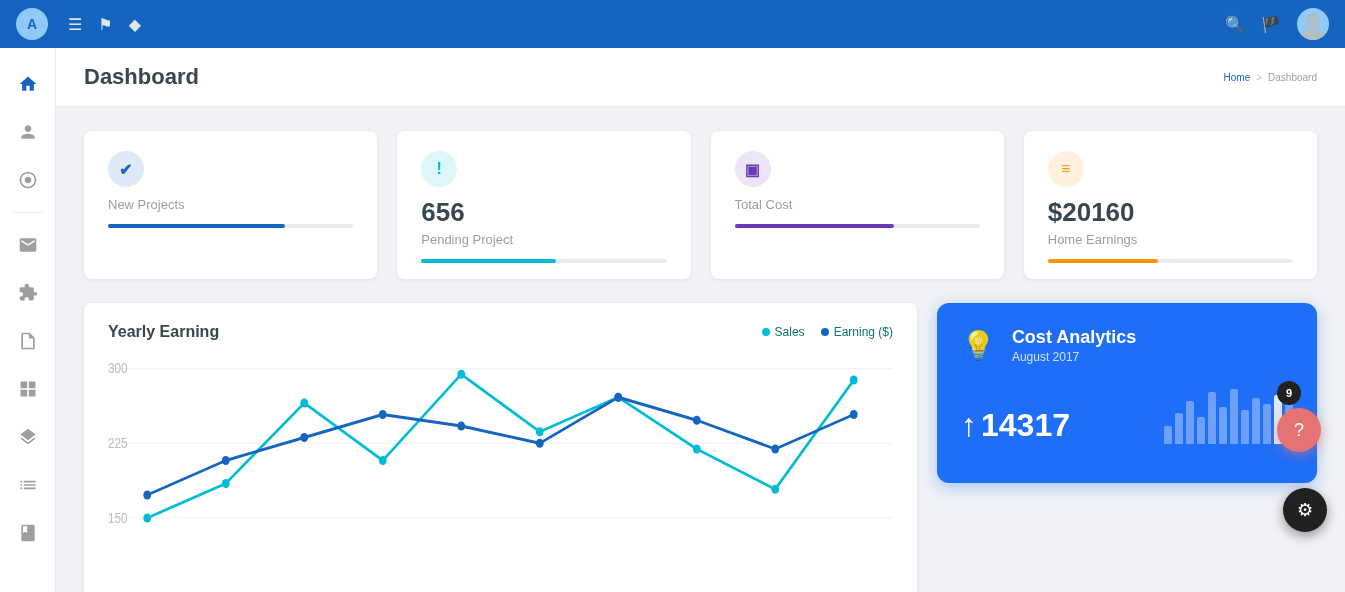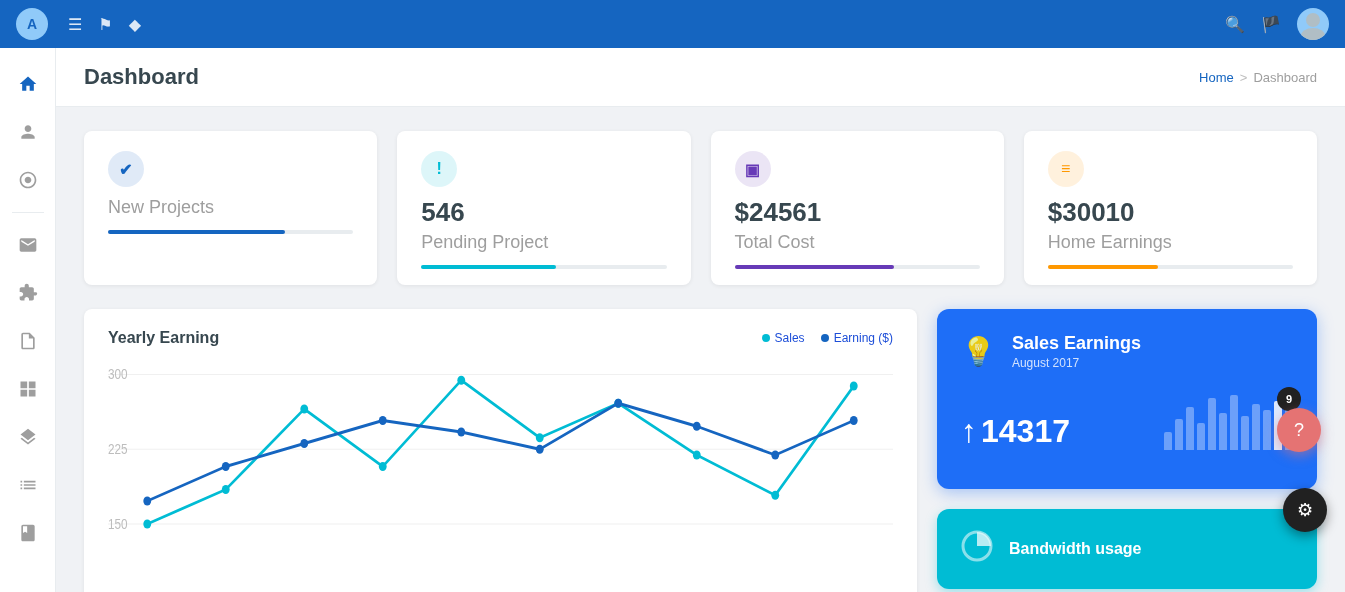--- a/index.html
+++ b/index.html
@@ -68,21 +68,21 @@
     
     .page-header {
       background: #fff;
       padding: 16px 28px;
       display: flex;
       align-items: center;
       justify-content: space-between;
       border-bottom: 1px solid #e8ecef;
     }
     .page-title { font-size: 22px; font-weight: 600; color: #37474f; }
-    .breadcrumb { display: flex; align-items: flex-start; gap: 6px; font-size: 13px; color: #9e9e9e; }
+    .breadcrumb { display: flex; align-items: flex-start; gap: 6px; font-size: 10px; color: #9e9e9e; }
     .breadcrumb-link { color: #1565c0; cursor: pointer; }
     .breadcrumb-sep { color: #bdbdbd; }
     .breadcrumb-current { color: #9e9e9e; }
 
     
     .content { padding: 24px 28px; background: #f0f2f5; }
 
     
     .stats-row {
       display: grid;
@@ -90,21 +90,21 @@
       gap: 20px;
       margin-bottom: 24px;
     }
     .stat-card {
       background: #fff;
       border-radius: 8px;
       padding: 20px 24px 16px;
       box-shadow: 0 1px 4px rgba(0,0,0,0.07);
     }
     .stat-value { font-size: 26px; font-weight: 600; color: #37474f; margin-bottom: 4px; }
-    .stat-label { font-size: 18px; color: #9e9e9e; margin-bottom: 12px; }
+    .stat-label { font-size: 13px; color: #9e9e9e; margin-bottom: 12px; }
     .stat-bar { height: 4px; border-radius: 2px; background: #e8ecef; }
     .stat-bar-fill { height: 4px; border-radius: 2px; }
 
     
     .bottom-row {
       display: grid;
       grid-template-columns: 1fr 380px;
       gap: 20px;
     }
 
@@ -117,21 +117,21 @@
       min-height: 280px;
     }
     .chart-header {
       display: flex;
       align-items: center;
       justify-content: space-between;
       margin-bottom: 16px;
     }
     .chart-title { font-size: 16px; font-weight: 600; color: #37474f; }
     .chart-legend { display: flex; gap: 16px; align-items: center; }
-    .legend-item { display: flex; align-items: center; gap: 5px; font-size: 12px; color: #1d4ed8; }
+    .legend-item { display: flex; align-items: center; gap: 5px; font-size: 12px; color: #0f766e; }
     .legend-dot { width: 8px; height: 8px; border-radius: 50%; }
 
     
     .chart-area { width: 100%; height: 230px; }
 
     
     .right-cards { display: flex; flex-direction: column; gap: 20px; }
 
     
     .analytics-card {
@@ -307,41 +307,40 @@
           </div>
           <div class="stat-label">New Projects</div>
           <div class="stat-bar">
             <div class="stat-bar-fill" style="width: 72%; background: rgb(21, 101, 192); height: 4px; border-radius: 2px;"></div>
           </div>
         </div>
         <div class="stat-card">
           <div style="width: 36px; height: 36px; border-radius: 50%; background: rgba(0, 188, 212, 0.133); display: flex; align-items: center; justify-content: center; margin-bottom: 10px;">
             <span style="color: rgb(0, 188, 212); font-size: 16px; font-weight: bold;">!</span>
           </div>
-          <div class="stat-value">546</div>
+          <div class="stat-value">656</div>
           <div class="stat-label">Pending Project</div>
           <div class="stat-bar">
             <div class="stat-bar-fill" style="width: 55%; background: rgb(0, 188, 212); height: 4px; border-radius: 2px;"></div>
           </div>
         </div>
         <div class="stat-card">
           <div style="width: 36px; height: 36px; border-radius: 50%; background: rgba(103, 58, 183, 0.133); display: flex; align-items: center; justify-content: center; margin-bottom: 10px;">
             <span style="color: rgb(103, 58, 183); font-size: 16px; font-weight: bold;">▣</span>
           </div>
-          <div class="stat-value">$24561</div>
           <div class="stat-label">Total Cost</div>
           <div class="stat-bar">
             <div class="stat-bar-fill" style="width: 65%; background: rgb(103, 58, 183); height: 4px; border-radius: 2px;"></div>
           </div>
         </div>
         <div class="stat-card">
           <div style="width: 36px; height: 36px; border-radius: 50%; background: rgba(255, 152, 0, 0.133); display: flex; align-items: center; justify-content: center; margin-bottom: 10px;">
             <span style="color: rgb(255, 152, 0); font-size: 16px; font-weight: bold;">≡</span>
           </div>
-          <div class="stat-value">$30010</div>
+          <div class="stat-value">$20160</div>
           <div class="stat-label">Home Earnings</div>
           <div class="stat-bar">
             <div class="stat-bar-fill" style="width: 45%; background: rgb(255, 152, 0); height: 4px; border-radius: 2px;"></div>
           </div>
         </div>
       </div>
 
     <div class="bottom-row">
 
       <div class="chart-card">
@@ -397,21 +396,21 @@
           </svg>
         </div>
       </div>
 
       <div class="right-cards">
 
         <div class="analytics-card">
           <div class="analytics-header">
             <span class="analytics-icon">💡</span>
             <div class="analytics-title-block">
-              <div class="analytics-title">Sales Earnings</div>
+              <div class="analytics-title">Cost Analytics</div>
               <div class="analytics-subtitle">August 2017</div>
             </div>
           </div>
           <div class="analytics-value-row">
             <div class="analytics-value">
               <span>↑</span>
               <span>14317</span>
             </div>
             <div class="analytics-chart" id="analytics-bars">
                 <div class="analytics-bar" style="height: 18px;"></div>
@@ -424,28 +423,19 @@
                 <div class="analytics-bar" style="height: 34px;"></div>
                 <div class="analytics-bar" style="height: 46px;"></div>
                 <div class="analytics-bar" style="height: 40px;"></div>
                 <div class="analytics-bar highlight" style="height: 49px;"></div>
                 <div class="analytics-bar" style="height: 58px;"></div>
               </div>
           </div>
           <div class="analytics-badge">9</div>
         </div>
 
-        <div class="bandwidth-card">
-          <span class="bandwidth-icon">
-            <svg width="32" height="32" viewBox="0 0 32 32">
-              <circle cx="16" cy="16" r="14" fill="none" stroke="rgba(255,255,255,0.6)" stroke-width="3"></circle>
-              <path d="M16 2 A14 14 0 0 1 30 16 L16 16 Z" fill="rgba(255,255,255,0.8)"></path>
-            </svg>
-          </span>
-          <div class="bandwidth-title">Bandwidth usage</div>
-        </div>
       </div>
     </div>
   </div>
 </main>
 
 <div class="fab-question">?</div>
 <div class="fab-settings">⚙</div>
 
 </body></html>

